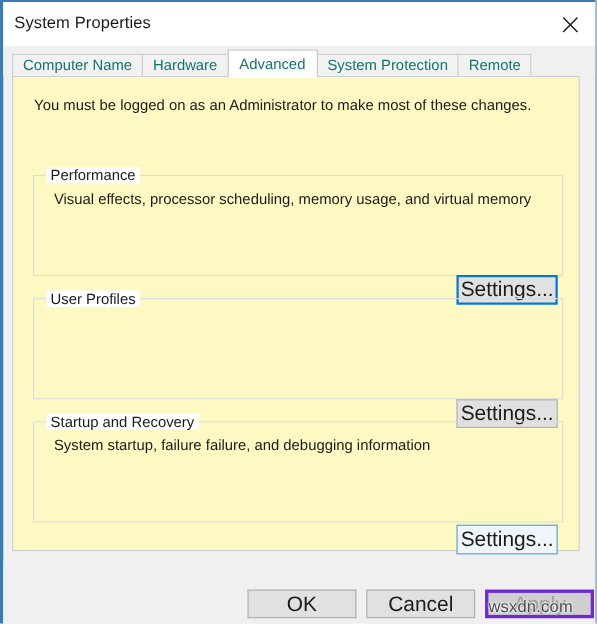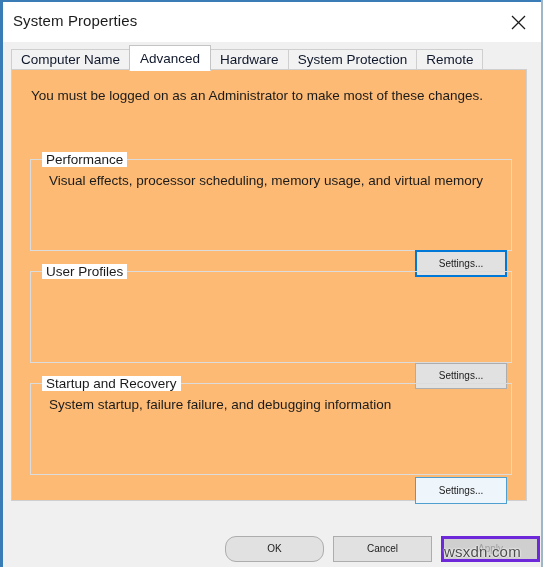--- a/index.html
+++ b/index.html
@@ -97,21 +97,21 @@
   .tab {
     position: relative;
     box-sizing: border-box;
     height: 21px;
     padding: 0 9px;
     margin-right: -1px;
     background: #f2f2f2;
     border: 1px solid #cfcfcf;
     border-bottom: none;
     font-size: 13.5px;
-    color: #0f172a;
+    color: #0f766e;
     line-height: 20px;
     white-space: nowrap;
     cursor: default;
   }
   .tab.active {
     height: 26px;
     line-height: 25px;
     background: #ffffff;
     border: 1px solid #c4c4c4;
     border-bottom: 1px solid #ffffff;
@@ -121,21 +121,21 @@
   }
 
   
   #panel {
     position: absolute;
     left: 11px;
     top: 69px;
     width: 516px;
     height: 432px;
     box-sizing: border-box;
-    background: #fdba74;
+    background: #fef9c3;
     border: 1px solid #cfcfcf;
   }
 
   #admin-note {
     position: absolute;
     left: 19px;
     top: 18px;
     font-size: 13.5px;
     color: #1b1b1b;
     white-space: nowrap;
@@ -172,21 +172,21 @@
   #grp-userprofiles { left: 18px; top: 155px; width: 482px; height: 92px; }
   #grp-startup { left: 18px; top: 267px; width: 482px; height: 92px; }
 
   
   .btn {
     position: absolute;
     box-sizing: border-box;
     background: #e1e1e1;
     border: 1px solid #adadad;
     font-family: "Liberation Sans", sans-serif;
-    font-size: 10px;
+    font-size: 19px;
     color: #1b1b1b;
     text-align: center;
     padding: 0;
     cursor: default;
     line-height: 1;
     display: flex;
     align-items: center;
     justify-content: center;
     white-space: nowrap;
   }
@@ -213,21 +213,21 @@
 
   
   #footer {
     position: absolute;
     left: 3px;
     top: 510px;
     width: 538px;
     height: 57px;
     background: #f0f0f0;
   }
-  #btn-ok     { left: 222px; top: 26px; width: 99px; height: 26px; border-radius: 11px; }
+  #btn-ok     { left: 222px; top: 26px; width: 99px; height: 26px; }
   #btn-cancel { left: 330px; top: 26px; width: 99px; height: 26px; }
   #btn-apply  { left: 438px; top: 26px; width: 99px; height: 26px; }
   #footer .btn { position: absolute; }
 
   
   #watermark {
     position: absolute;
     left: 444px;
     top: 543px;
     font-size: 15px;
@@ -258,25 +258,25 @@
         </svg>
       </span>
     </button>
   </div>
 
   <div id="tabarea">
     <div class="tabstrip">
       <div class="tab">
         <span>Computer Name</span>
       </div>
+      <div class="tab">
+        <span>Hardware</span>
+      </div>
       <div class="tab active">
         <span>Advanced</span>
-      </div>
-      <div class="tab">
-        <span>Hardware</span>
       </div>
       <div class="tab">
         <span>System Protection</span>
       </div>
       <div class="tab">
         <span>Remote</span>
       </div>
     </div>
   </div>
 

